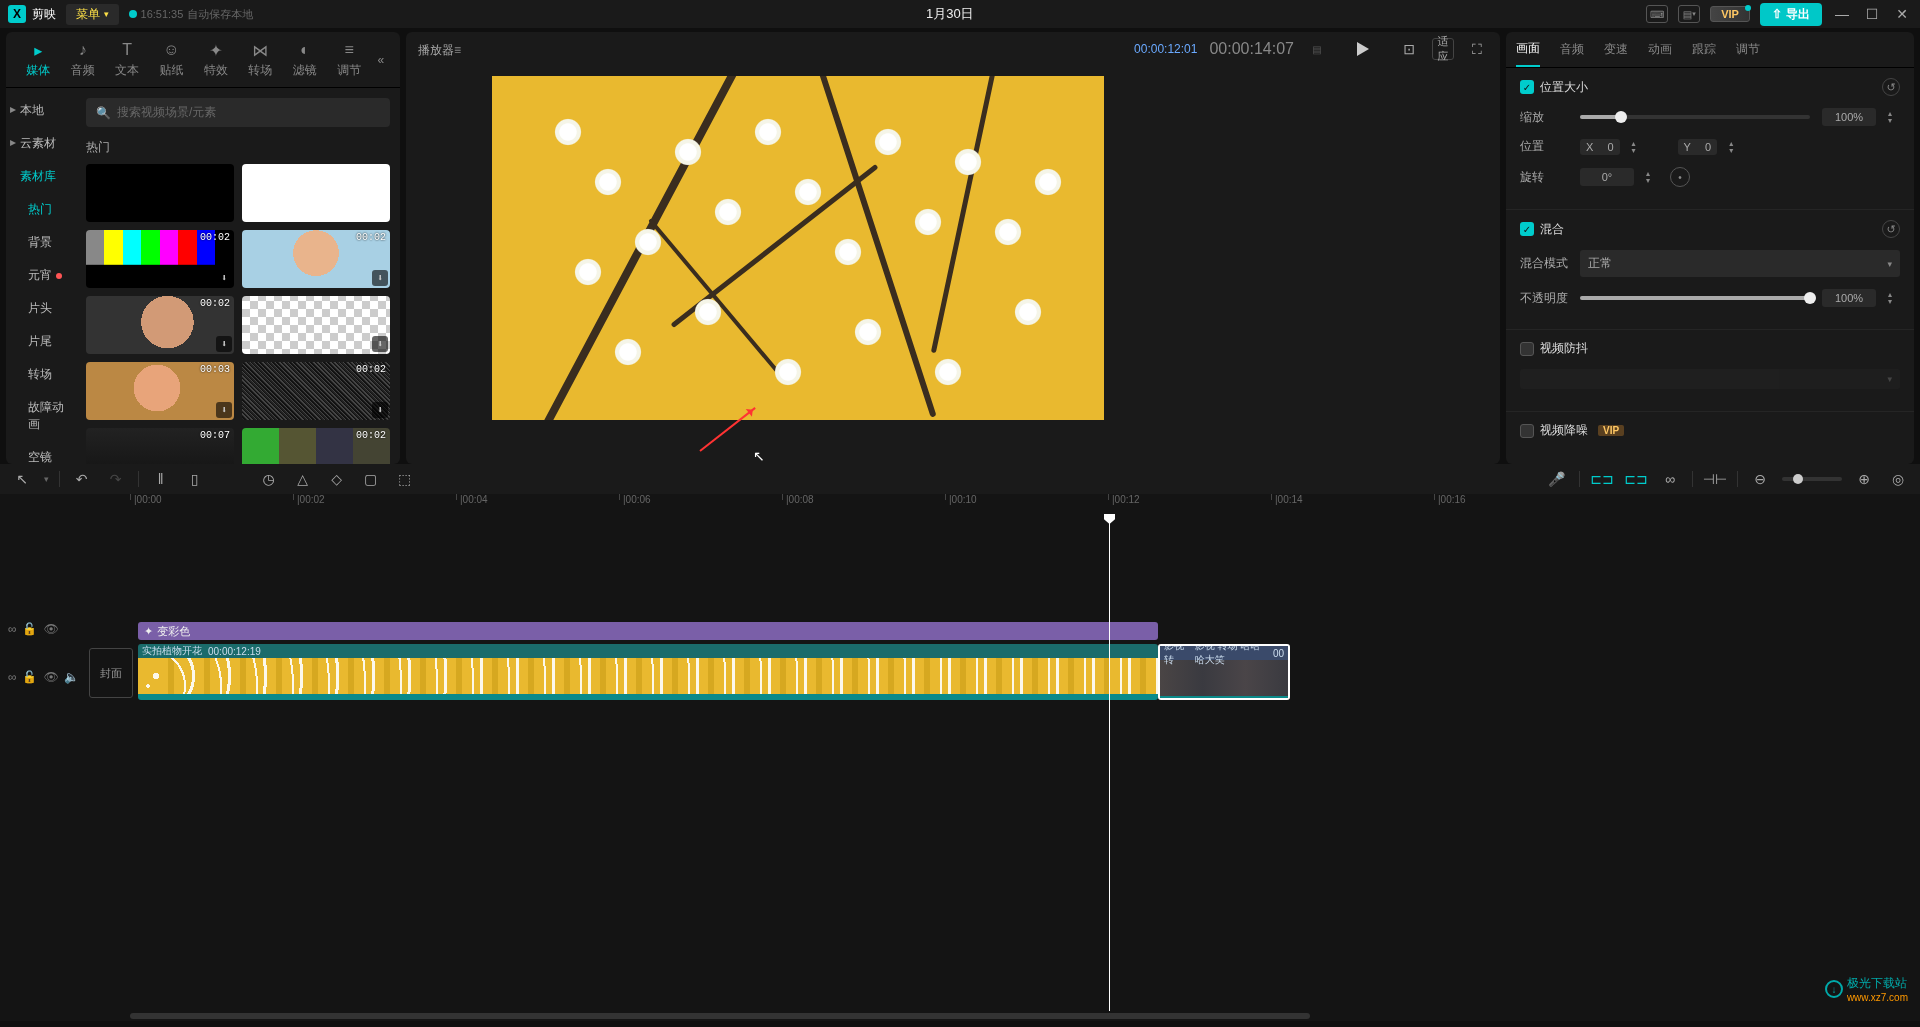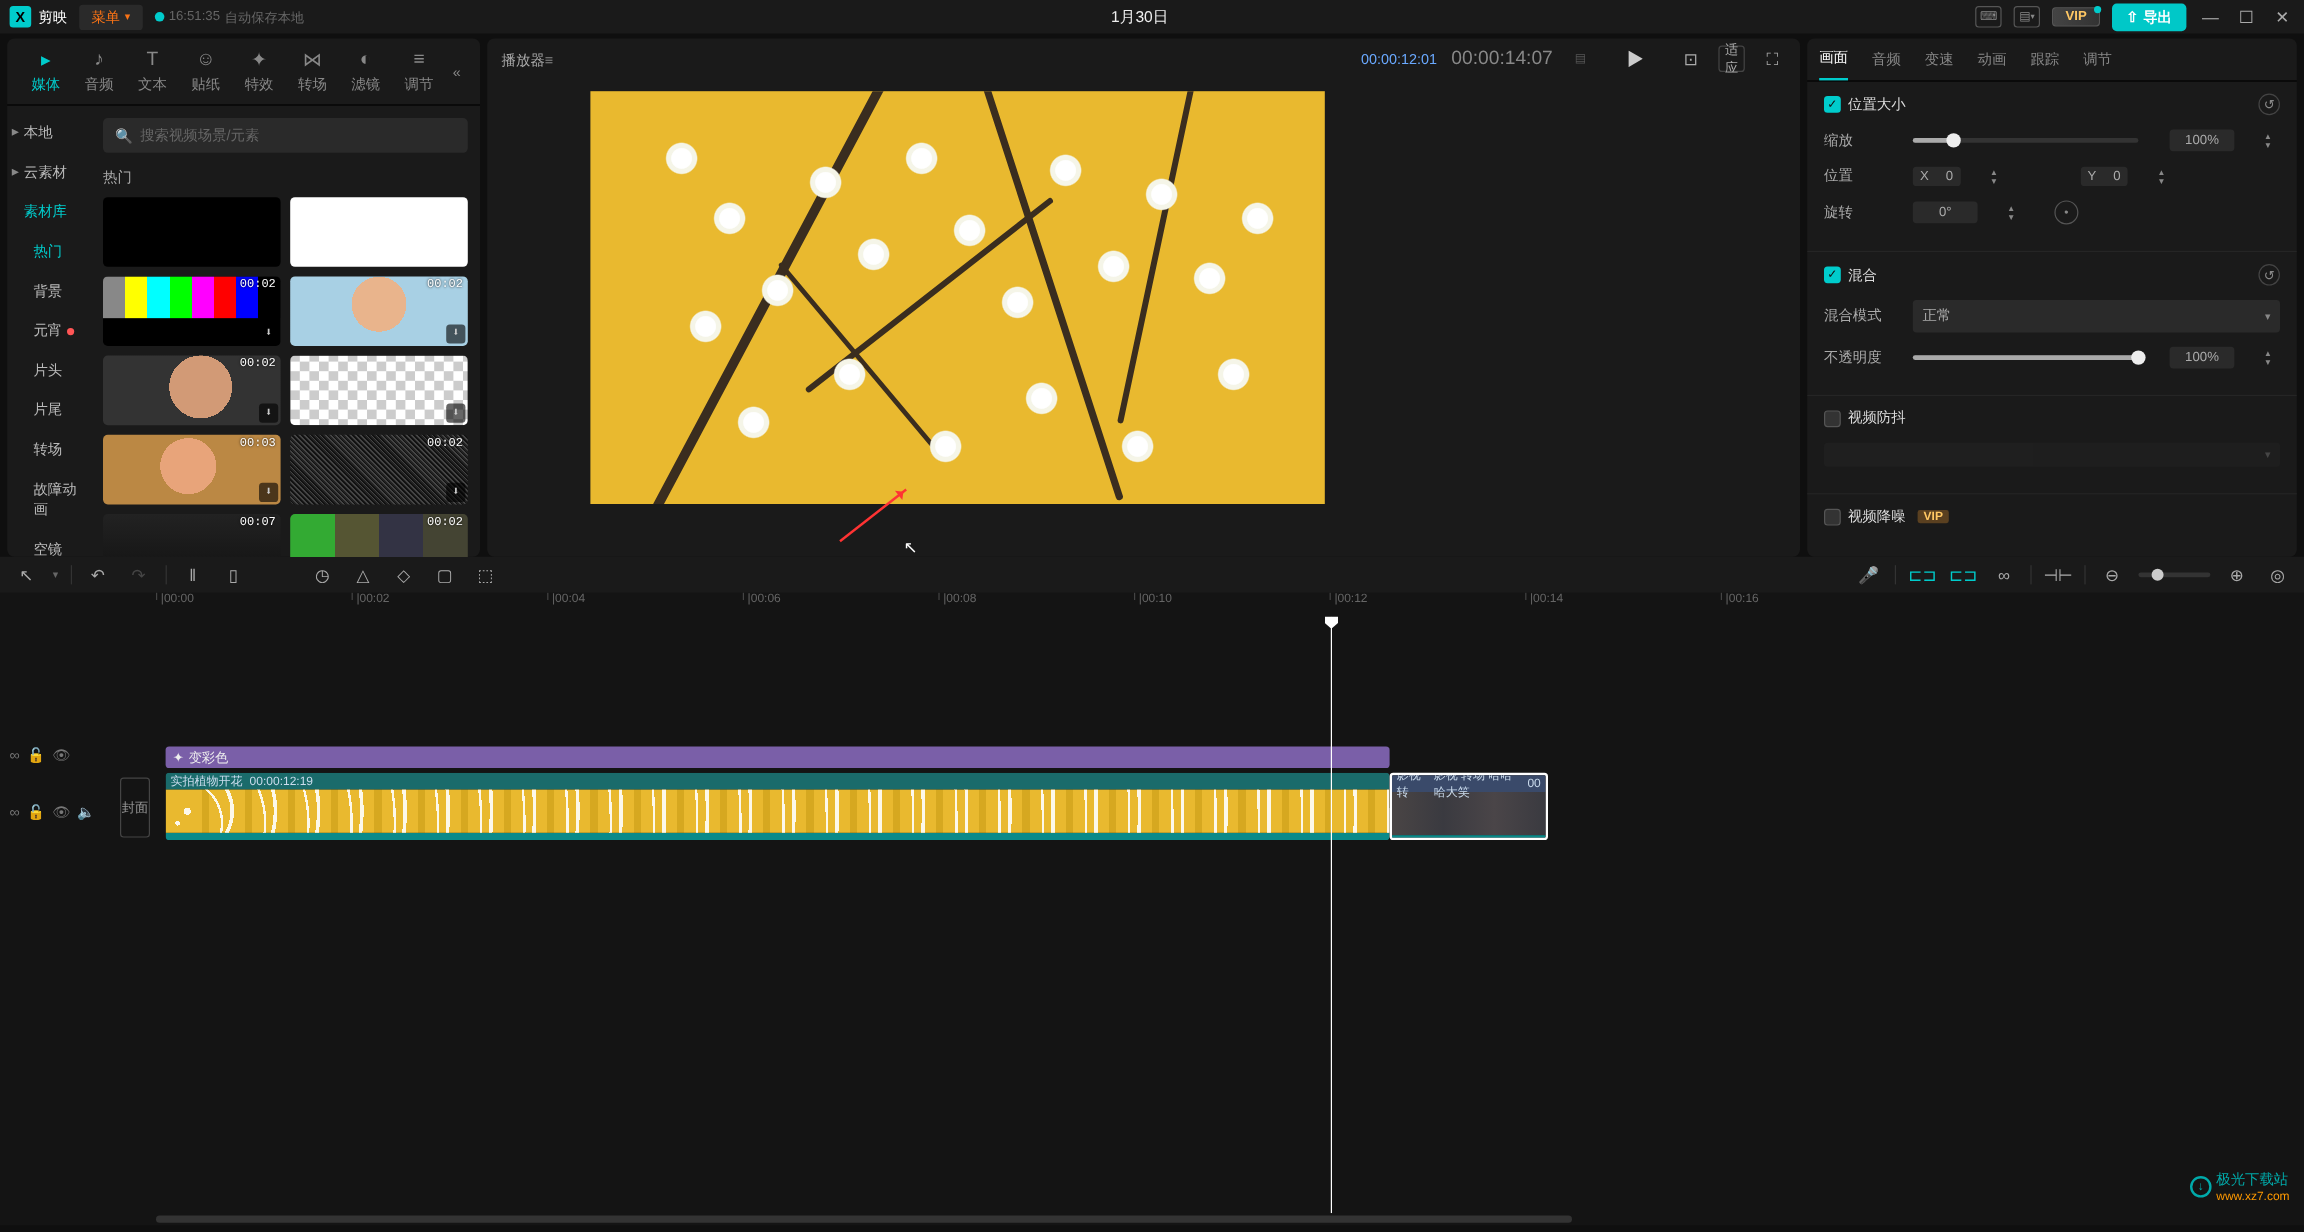--- a/index.html
+++ b/index.html
@@ -2,21 +2,21 @@
 <html><head>
 <meta charset="utf-8">
 <style>
 * { margin: 0; padding: 0; box-sizing: border-box; }
 body { font-family: "Microsoft YaHei", sans-serif; background: #0f0f0f; color: #ccc; font-size: 12px; overflow: hidden; width: 1920px; height: 1027px; user-select: none; }
 
 
 .titlebar { height: 28px; background: #1a1a1a; display: flex; align-items: center; padding: 0 8px; gap: 10px; }
 .logo-wrap { display: flex; align-items: center; gap: 6px; color: #fff; }
 .logo-x { width: 18px; height: 18px; background: #0cc; border-radius: 3px; display: flex; align-items: center; justify-content: center; color: #000; font-weight: bold; font-size: 12px; }
-.menu-btn { background: #2a2a2a; padding: 2px 10px; border-radius: 3px; color: #f97316; display: flex; align-items: center; gap: 4px; cursor: pointer; }
+.menu-btn { background: #2a2a2a; padding: 2px 10px; border-radius: 3px; color: #fde047; display: flex; align-items: center; gap: 4px; cursor: pointer; }
 .autosave { color: #666; font-size: 11px; display: flex; align-items: center; gap: 4px; }
 .autosave-dot { width: 8px; height: 8px; border-radius: 50%; background: #0cc; }
 .title-center { flex: 1; text-align: center; color: #eee; font-size: 13px; }
 .title-right { display: flex; align-items: center; gap: 10px; }
 .tb-icon { width: 22px; height: 18px; border: 1px solid #555; border-radius: 3px; display: flex; align-items: center; justify-content: center; font-size: 10px; color: #888; }
 .vip { background: linear-gradient(90deg,#444,#333); padding: 1px 10px; border-radius: 3px; color: #ffc864; font-size: 11px; font-weight: bold; position: relative; border: 1px solid #555; }
 .vip::after { content: ""; position:absolute; top:-2px; right:-2px; width:6px; height:6px; border-radius:50%; background:#0cc; }
 .export-btn { background: #00c8c8; color: #fff; padding: 3px 12px; border-radius: 4px; display: flex; align-items: center; gap: 4px; cursor: pointer; font-weight: bold; }
 .win-ctl { font-size: 14px; width: 20px; text-align: center; color: #aaa; cursor: pointer; }
 
@@ -84,21 +84,21 @@
 .rtab { color:#888; cursor:pointer; padding:8px 0; }
 .rtab.active { color:#fff; border-bottom:2px solid #0cc; }
 .rsubtabs { display:flex; padding:8px 10px; gap:8px; }
 .rsubtab { flex:1; text-align:center; padding:6px; background:#2a2a2a; border-radius:4px; color:#888; font-size:12px; cursor:pointer;}
 .rsubtab.active { background:#3a3a3a; color:#fff; }
 .rsection { padding:10px 14px; border-bottom:1px solid #252525; }
 .rs-head { display:flex; align-items:center; gap:6px; color:#ddd; font-size:12px; margin-bottom:12px; }
 .rs-head .chk { width:14px;height:14px;border-radius:3px;background:#0cc; display:flex;align-items:center;justify-content:center;font-size:10px;color:#111;}
 .rs-head .chk.off { background:#333; border:1px solid #555;}
 .rs-head .reset { margin-left:auto; color:#888; cursor:pointer; width:18px;height:18px; border:1px solid #444; border-radius:50%; display:flex;align-items:center;justify-content:center; font-size:11px;}
-.rrow { display:flex; align-items:center; gap:26px; margin-bottom:12px; font-size:12px; color:#aaa; }
+.rrow { display:flex; align-items:center; gap:12px; margin-bottom:12px; font-size:12px; color:#aaa; }
 .rlabel { width:48px; }
 .slider { flex:1; height:4px; background:#333; border-radius:2px; position:relative; }
 .slider .fill { position:absolute; left:0; top:0; bottom:0; background:#aaa; border-radius:2px; }
 .slider .knob { position:absolute; top:-4px; width:12px;height:12px;border-radius:50%;background:#eee; transform:translateX(-50%); }
 .numbox { width:54px; background:#2a2a2a; border-radius:3px; padding:3px 6px; text-align:center; font-size:11px; position:relative; }
 .spin { width:12px; display:flex; flex-direction:column; font-size:8px; color:#888; }
 .spin span{line-height:7px;cursor:pointer;}
 .xy-box { display:flex; align-items:center; gap:4px; background:#2a2a2a; border-radius:3px; padding:2px 6px; font-size:11px; }
 .rot-circle { width:20px;height:20px;border:1px solid #555;border-radius:50%;display:flex;align-items:center;justify-content:center;font-size:10px;color:#888;}
 .dropdown { flex:1; background:#2a2a2a; border-radius:3px; padding:5px 8px; display:flex; justify-content:space-between; align-items:center; cursor:pointer;}
@@ -121,21 +121,21 @@
 .track-head { position:absolute; left:0; width:90px; display:flex; align-items:center; gap:6px; padding:0 8px; color:#777; font-size:12px;}
 .track { position:absolute; left:130px; right:10px; height:20px; }
 .effect-clip { position:absolute; top:0; bottom:0; background:#7a5fa8; border-radius:3px; display:flex;align-items:center; padding:0 6px; gap:4px; font-size:11px; color:#eee;}
 .video-clip { position:absolute; top:0; bottom:0; border-radius:3px; overflow:hidden; }
 .clip-header{height:14px;background:#1a6b6b;font-size:10px;color:#cde;padding:0 4px;display:flex;align-items:center;gap:6px;}
 .clip-body{height:36px;background:repeating-linear-gradient(90deg,#e9b92f 0 30px,#d6a820 30px 36px);position:relative;}
 .clip-body.flowers::before{content:"";position:absolute;inset:0;background:repeating-radial-gradient(circle at 18px 18px,#fff 0 3px,transparent 3px 36px),repeating-radial-gradient(circle at 10px 28px,#fff 0 2px,transparent 2px 36px);opacity:.9;}
 .clip-audio{height:6px;background:#0a8a8a;}
 .clip2-body{height:36px;background:linear-gradient(90deg,#4a4545,#3a3a40,#4a4548,#3a3a40);}
 .clip2 { border:2px solid #fff; }
-.cover-btn { position:absolute; left:100px; width:25px; border:1px solid #444; height:50px; display:flex;align-items:center;justify-content:center; font-size:11px; color:#999; border-radius:3px; cursor:pointer;}
+.cover-btn { position:absolute; left:89px; width:44px; border:1px solid #444; height:50px; display:flex;align-items:center;justify-content:center; font-size:11px; color:#999; border-radius:3px; cursor:pointer;}
 .watermark { position:absolute; right:12px; bottom:8px; font-size:12px; color:#0aa; display:flex;align-items:center;gap:4px; pointer-events:none;}
 .watermark .globe{width:18px;height:18px;border:2px solid #0aa;border-radius:50%;display:flex;align-items:center;justify-content:center;font-size:10px;}
 .watermark .sub{color:#f90;font-size:10px;}
 .hscroll { height:10px; position:relative; padding:0 130px 0 130px;}
 .hscroll .bar{position:absolute;top:2px;height:6px;background:#333;border-radius:3px;}
 </style>
 </head>
 <body>
 
 <div class="titlebar">

